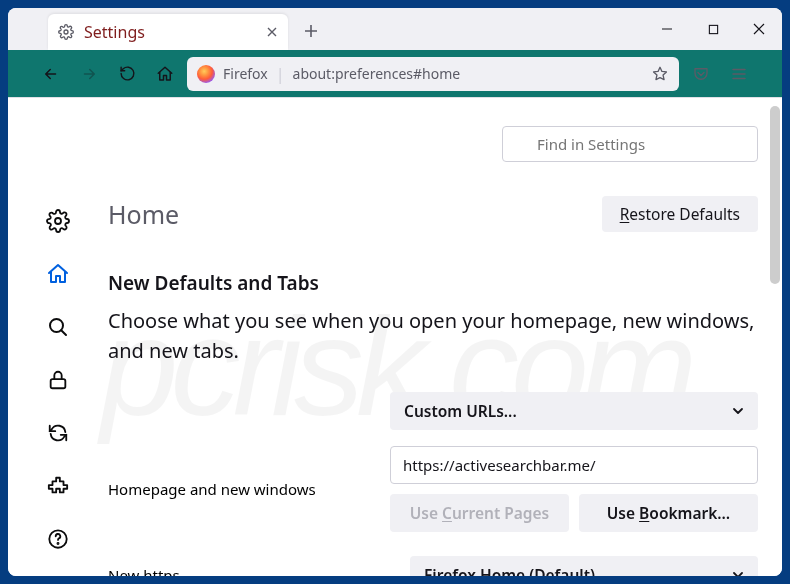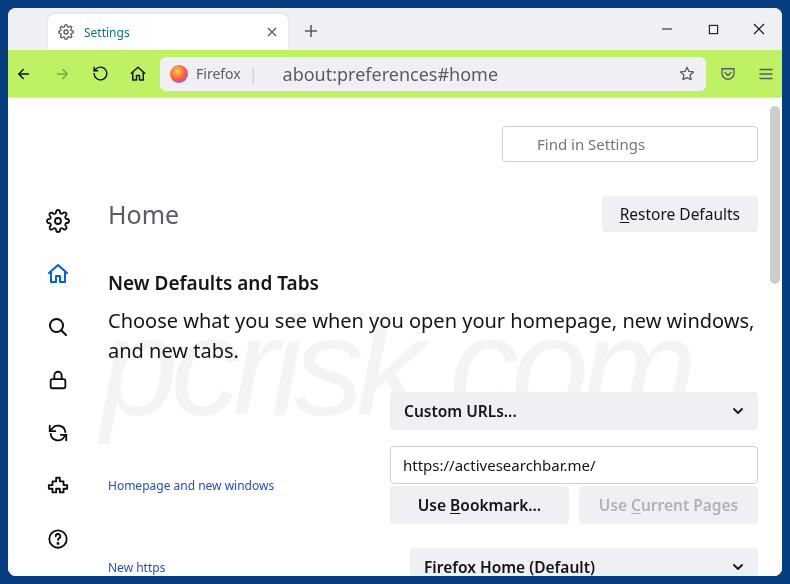--- a/index.html
+++ b/index.html
@@ -2,33 +2,33 @@
 <html><head>
 <meta charset="utf-8">
 <style>
 * { margin: 0; padding: 0; box-sizing: border-box; font-family: "Segoe UI", system-ui, -apple-system, sans-serif; }
 body { width: 790px; height: 584px; background: #053d80; overflow: hidden; }
 .window { position: absolute; left: 8px; top: 8px; right: 8px; bottom: 8px; background: #fff; border-radius: 8px; display: flex; flex-direction: column; overflow: hidden; }
 
 
 .tabstrip { height: 42px; background: #f0f0f4; display: flex; align-items: flex-end; padding-left: 40px; position: relative; }
 .tab { height: 36px; width: 240px; background: #fff; border-radius: 6px 6px 0 0; display: flex; align-items: center; padding: 0 10px; gap: 10px; box-shadow: 0 -1px 3px rgba(0,0,0,0.08); }
-.tab-title { flex: 1; font-size: 12px; color: #0f766e; }
+.tab-title { flex: 1; font-size: 16px; color: #7f1d1d; }
 .newtab-btn { width: 30px; height: 30px; display: flex; align-items: center; justify-content: center; margin-left: 8px; margin-bottom: 4px; border-radius: 4px; cursor: pointer; font-size: 18px; color: #5b5b66; }
 .win-controls { position: absolute; right: 0; top: 0; height: 42px; display: flex; }
 .win-btn { width: 46px; display: flex; align-items: center; justify-content: center; cursor: pointer; }
 
 
-.toolbar { height: 48px; background: #bef264; display: flex; align-items: center; padding: 0 0; gap: 6px; border-bottom: 1px solid #e0e0e6; }
+.toolbar { height: 48px; background: #0f766e; display: flex; align-items: center; padding: 0 27px; gap: 6px; border-bottom: 1px solid #e0e0e6; }
 .tbtn { width: 32px; height: 32px; display: flex; align-items: center; justify-content: center; border-radius: 4px; cursor: pointer; }
 .tbtn.disabled svg { opacity: 0.35; }
 .urlbar { flex: 1; height: 34px; background: #f0f0f4; border-radius: 6px; display: flex; align-items: center; padding: 0 10px; gap: 8px; }
 .url-identity { display: flex; align-items: center; gap: 8px; font-size: 14px; color: #5b5b66; }
 .url-sep { color: #cfcfd8; }
-.url-text { font-size: 18px; color: #5b5b66; margin-left: 17px; }
+.url-text { font-size: 14px; color: #5b5b66; }
 .urlbar-spacer { flex: 1; }
 .star { color: #5b5b66; }
 
 
 .content { flex: 1; display: flex; background: #fff; position: relative; overflow: hidden; }
 .watermark { position: absolute; inset: 0; pointer-events: none; display: flex; align-items: center; justify-content: center; }
 .watermark-text { font-family: "Segoe UI", Arial, sans-serif; font-weight: 300; font-size: 140px; color: rgba(0,0,0,0.045); letter-spacing: -8px; transform: translateY(30px); font-style: italic; }
 
 
 .sidebar { width: 100px; display: flex; flex-direction: column; align-items: center; padding-top: 110px; gap: 26px; position: relative; z-index: 2; }
@@ -44,22 +44,22 @@
 
 .page-title-row { display: flex; align-items: center; justify-content: space-between; margin-top: 98px; }
 .page-title { font-size: 25px; font-weight: 400; color: #5b5b66; }
 .restore-btn { height: 36px; padding: 0 18px; background: #f0f0f4; border: none; border-radius: 4px; font-size: 15.5px; color: #15141a; cursor: pointer; }
 .restore-btn .ul { text-decoration: underline; text-underline-offset: 2px; }
 
 .section-title { font-size: 19px; font-weight: 600; color: #15141a; margin-top: 38px; }
 .section-desc { font-size: 20px; color: #15141a; margin-top: 10px; line-height: 1.5; }
 
 .form-row { display: flex; align-items: center; margin-top: 16px; gap: 12px; }
-.form-label { width: 260px; font-size: 12px; color: #1d4ed8; }
-.form-control-stack { flex: 1; max-width: 368px; margin-left: auto; display: flex; flex-direction: column; gap: 2px; }
+.form-label { width: 260px; font-size: 15px; color: #000000; }
+.form-control-stack { flex: 1; max-width: 368px; margin-left: auto; display: flex; flex-direction: column; gap: 10px; }
 
 .select { height: 38px; background: #f0f0f4; border: none; border-radius: 4px; display: flex; align-items: center; justify-content: space-between; padding: 0 14px; font-size: 15.5px; font-weight: 600; color: #15141a; cursor: pointer; margin-left: 20px; }
 .select.wide { max-width: 368px; margin-left: auto; width: 368px; }
 
 .text-input { height: 38px; border: 1px solid #cfcfd8; border-radius: 4px; padding: 0 12px; font-size: 15px; color: #15141a; outline: none; background: #fff; }
 
 .btn-row { display: flex; gap: 10px; }
 .btn { flex: 1; height: 38px; background: #f0f0f4; border: none; border-radius: 4px; font-size: 15.5px; font-weight: 600; color: #15141a; cursor: pointer; }
 .btn.disabled { color: #b1b1b9; cursor: default; }
 .btn .ul { text-decoration: underline; text-underline-offset: 2px; }
@@ -247,22 +247,22 @@
               </svg>
             </span>
         </div>
       </div>
 
       <div class="form-row">
         <div class="form-label">Homepage and new windows</div>
         <div class="form-control-stack">
           <input class="text-input" type="text" value="https://activesearchbar.me/" style="">
           <div class="btn-row">
+            <button class="btn disabled">Use <span class="ul">C</span>urrent Pages</button>
             <button class="btn">Use <span class="ul">B</span>ookmark…</button>
-            <button class="btn disabled">Use <span class="ul">C</span>urrent Pages</button>
           </div>
         </div>
       </div>
 
       <div class="form-row" style="margin-top:24px;">
         <div class="form-label">New https</div>
         <div class="form-control-stack">
           <div class="select">
             <span>Firefox Home (Default)</span>
             <span>

